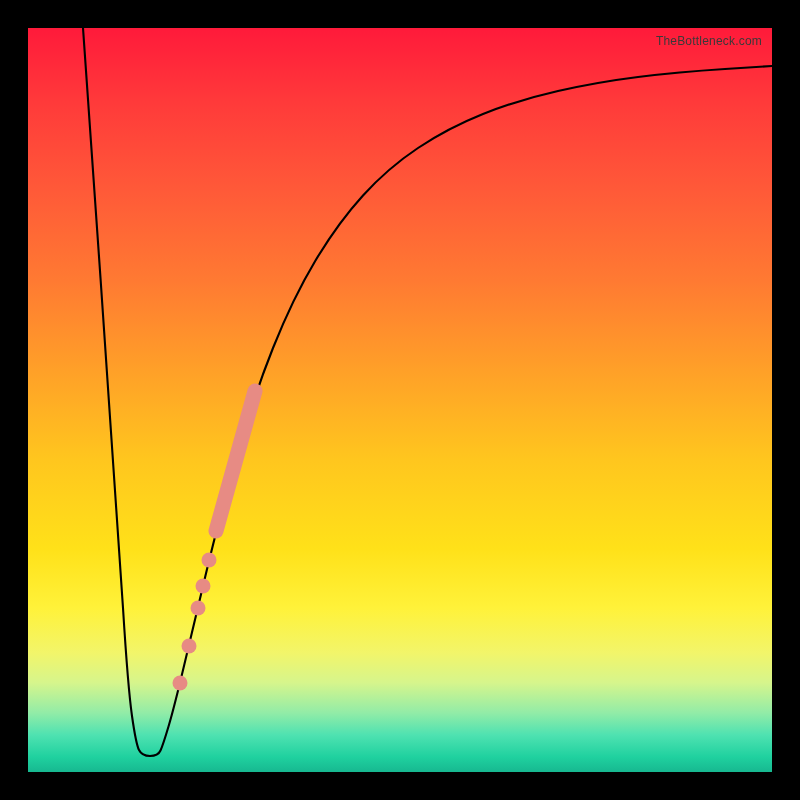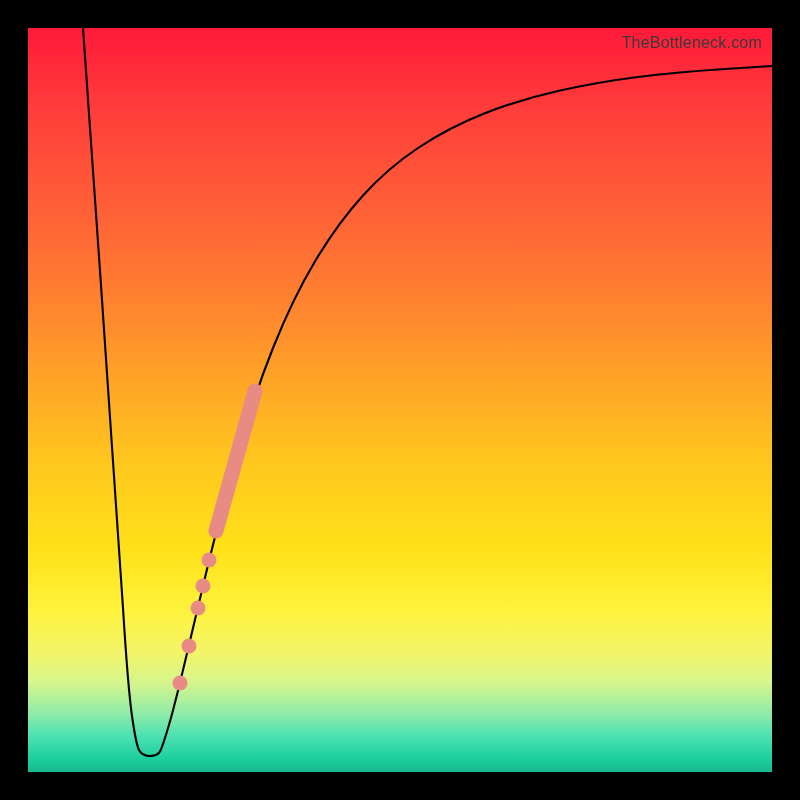--- a/index.html
+++ b/index.html
@@ -39,21 +39,21 @@
       #4fe2b1 95%,
       #1fd19f 98%,
       #17b890 100%
     );
   }
   .watermark {
     position: absolute;
     top: 6px;
     right: 10px;
     color: #3a3a3a;
-    font-size: 16px;
+    font-size: 12px;
     font-weight: 500;
     letter-spacing: 0.2px;
     user-select: none;
   }
   svg.curve {
     position: absolute;
     left: 0;
     top: 0;
     width: 744px;
     height: 744px;

